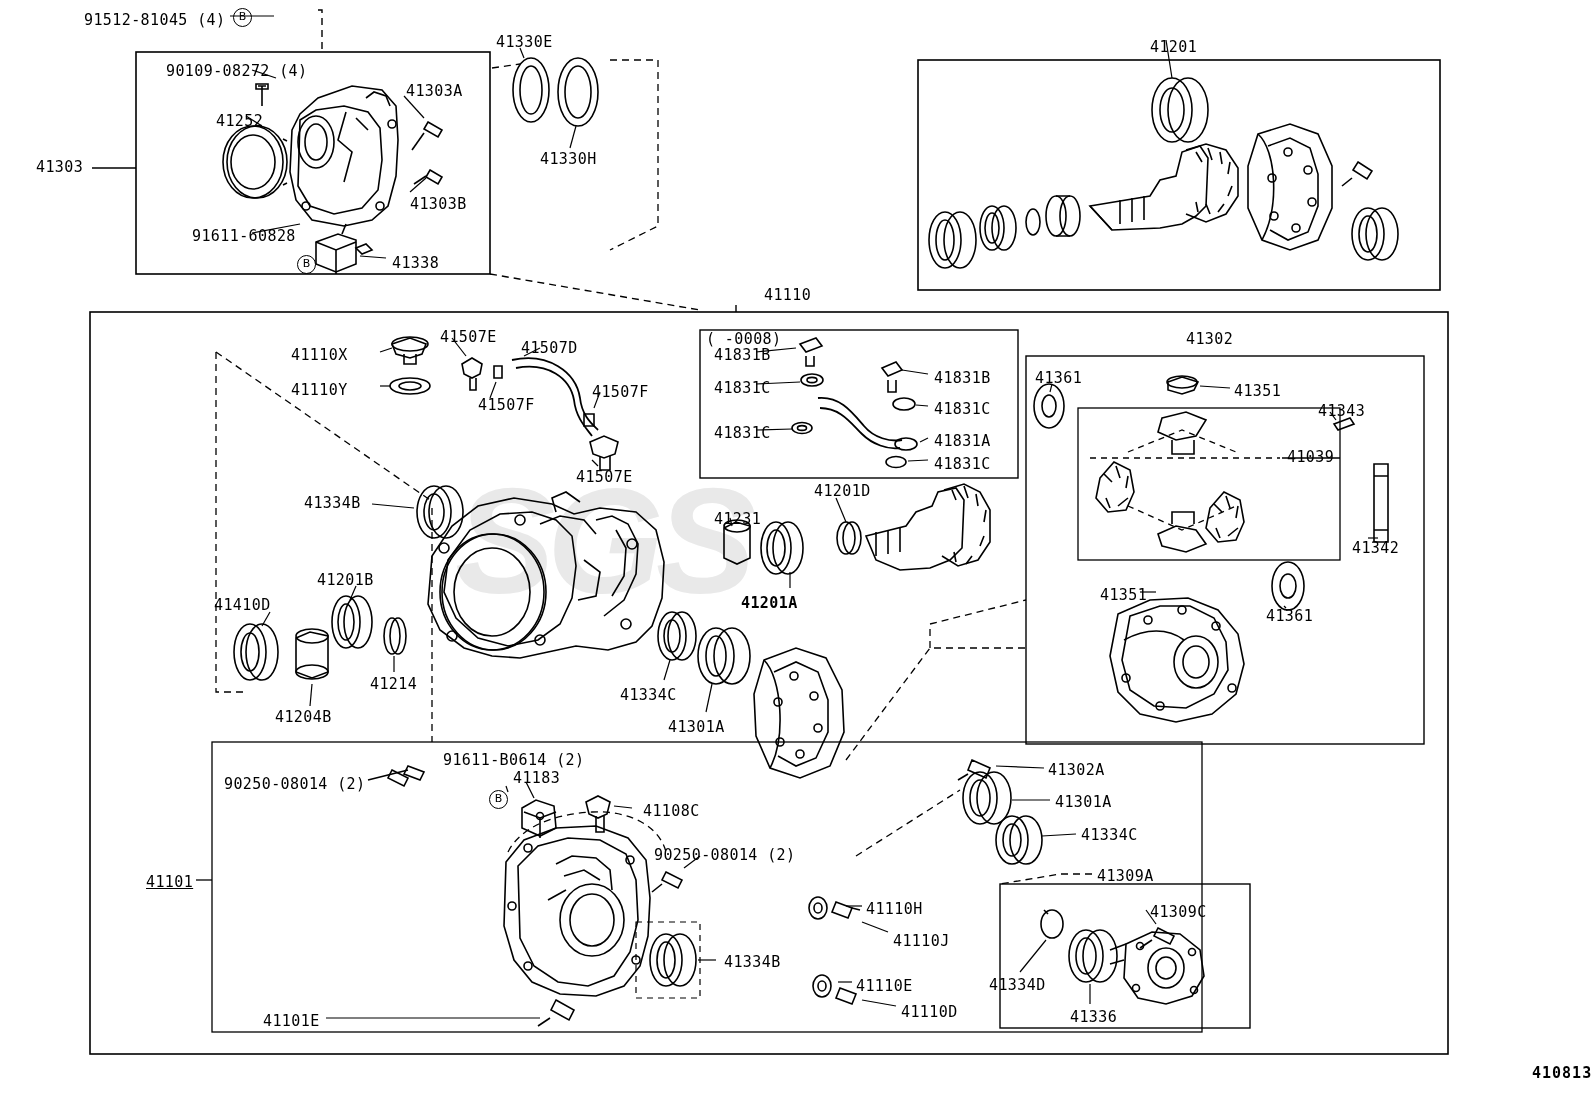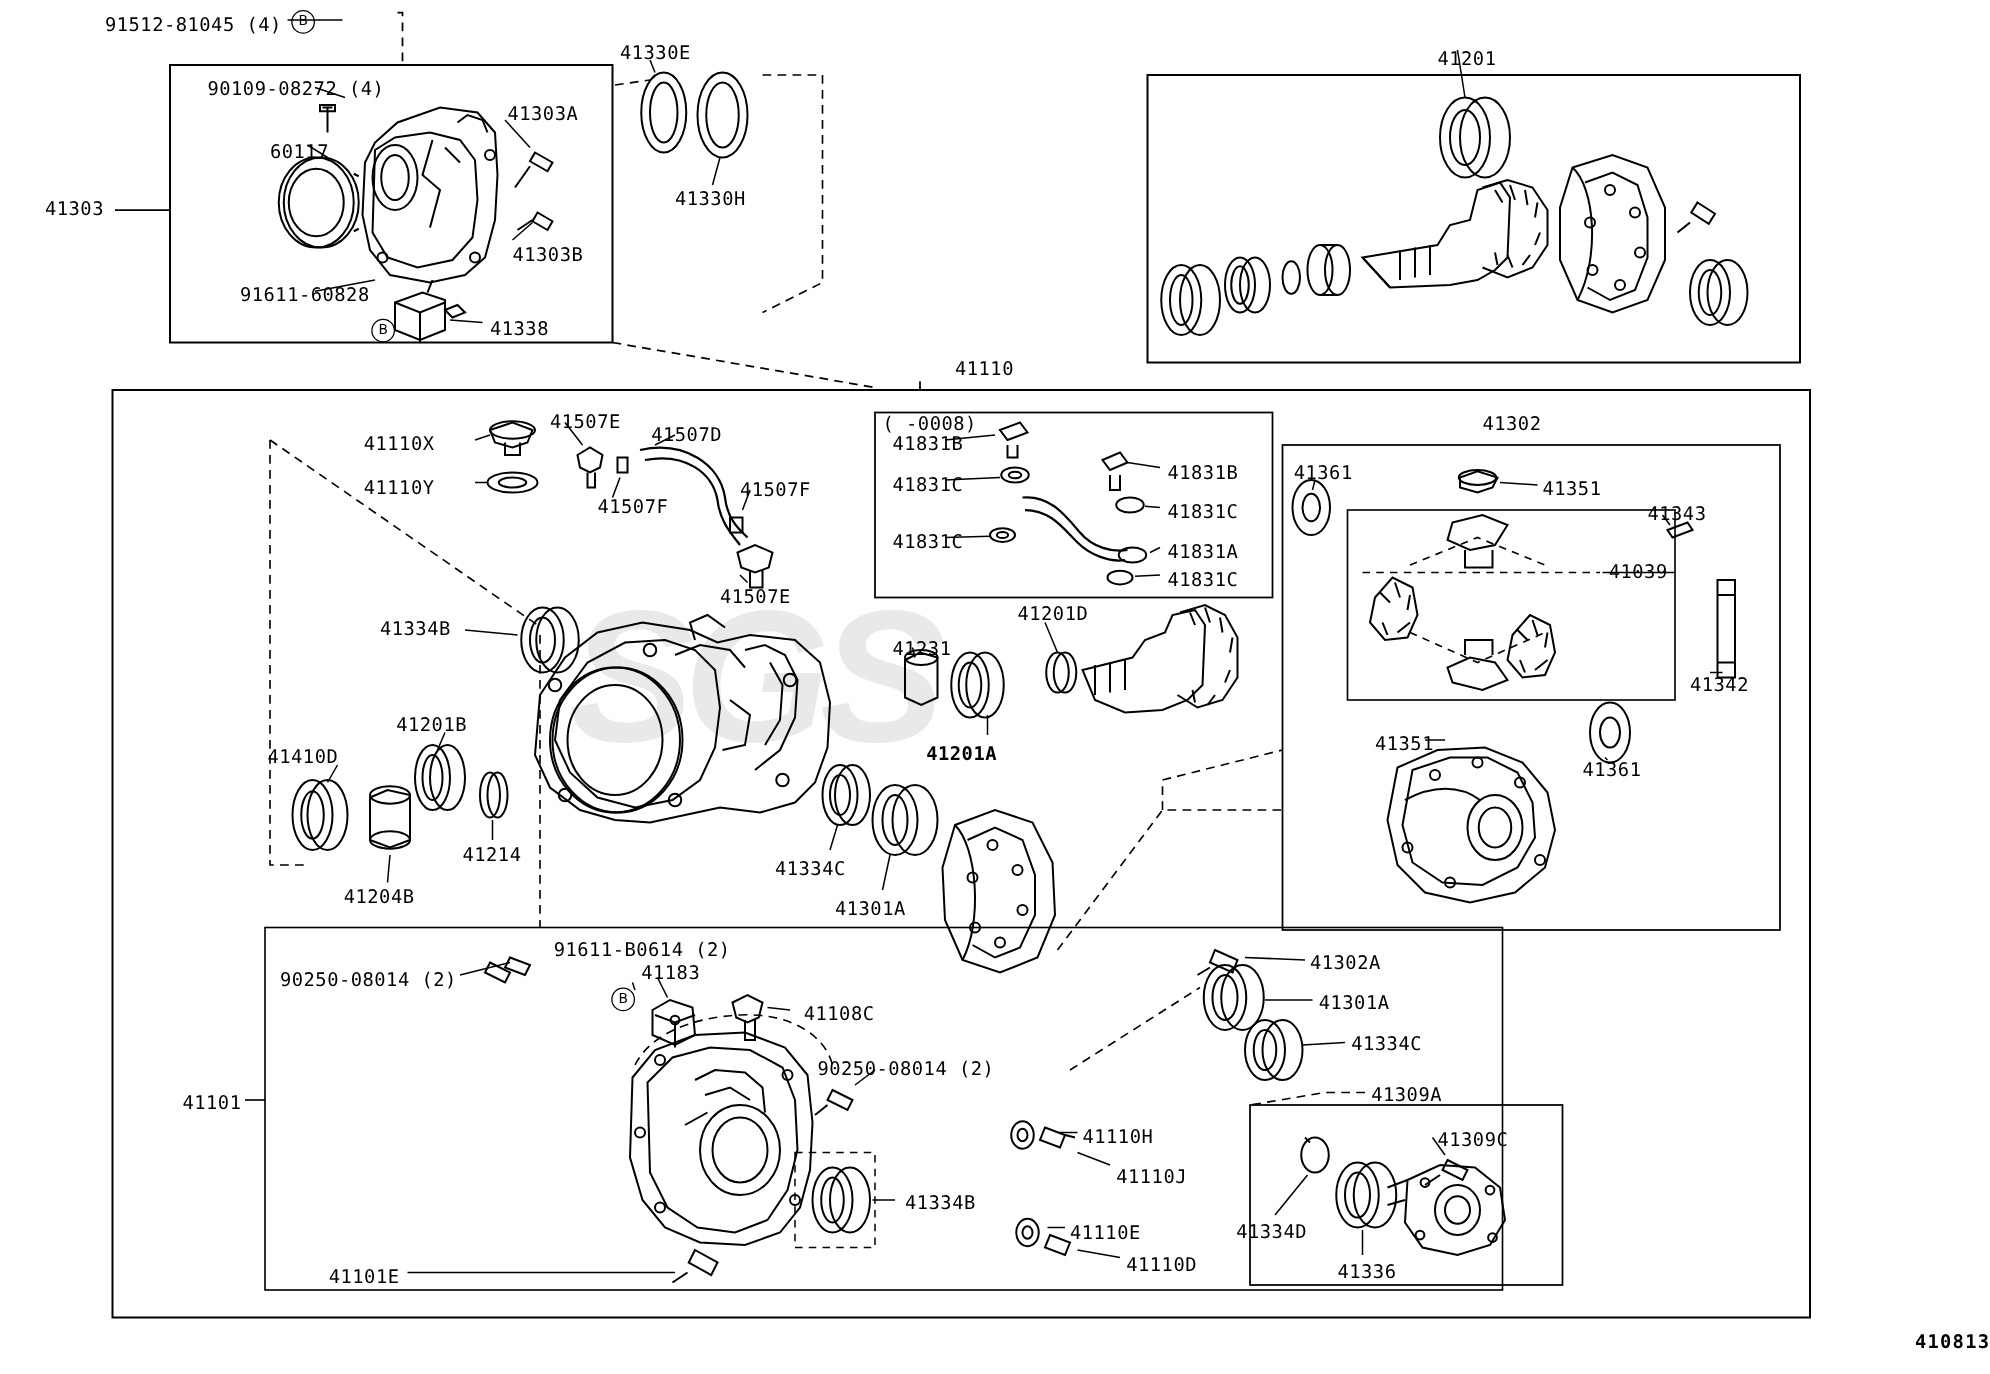--- a/index.html
+++ b/index.html
@@ -454,29 +454,29 @@
       <circle cx="1140" cy="946" r="3.5"></circle>
       <circle cx="1192" cy="952" r="3.5"></circle>
       <circle cx="1194" cy="990" r="3.5"></circle>
       <circle cx="1136" cy="988" r="3.5"></circle>
       <path d="M1110 950 L1126 944 M1110 964 L1124 960"></path>
     </g>
   </svg>
 
   <div class="lbl" style="left:36px; top:160px;">41303</div>
   <div class="lbl" style="left:740px; top:288px;margin-left:24px;">41110</div>
-  <div class="lbl" style="left:146px; top:875px;">41101</div>
+  <div class="lbl" style="left:146px; top:875px;text-decoration:underline;">41101</div>
   <div class="lbl" style="left:1150px; top:40px;">41201</div>
   <div class="lbl" style="left:1186px; top:332px;">41302</div>
   <div class="lbl" style="left:1287px; top:450px;">41039</div>
   <div class="lbl" style="left:706px; top:332px;">(        -0008)</div>
 
   <div class="lbl" style="left:84px; top:13px;">91512-81045 (4)</div>
   <div class="lbl" style="left:166px; top:64px;">90109-08272 (4)</div>
-  <div class="lbl" style="left:216px; top:114px;">60117</div>
+  <div class="lbl" style="left:216px; top:114px;">41252</div>
   <div class="lbl" style="left:406px; top:84px;">41303A</div>
   <div class="lbl" style="left:410px; top:197px;">41303B</div>
   <div class="lbl" style="left:496px; top:35px;">41330E</div>
   <div class="lbl" style="left:540px; top:152px;">41330H</div>
   <div class="lbl" style="left:192px; top:229px;">91611-60828</div>
   <div class="lbl" style="left:392px; top:256px;">41338</div>
 
   <div class="lbl" style="left:291px; top:348px;">41110X</div>
   <div class="lbl" style="left:291px; top:383px;text-align:right;">41110Y</div>
   <div class="lbl" style="left:440px; top:330px;">41507E</div>

